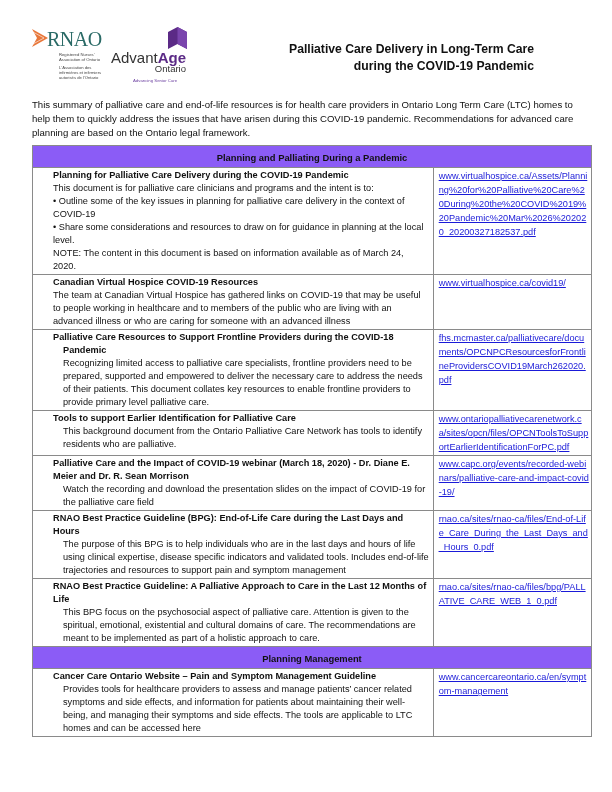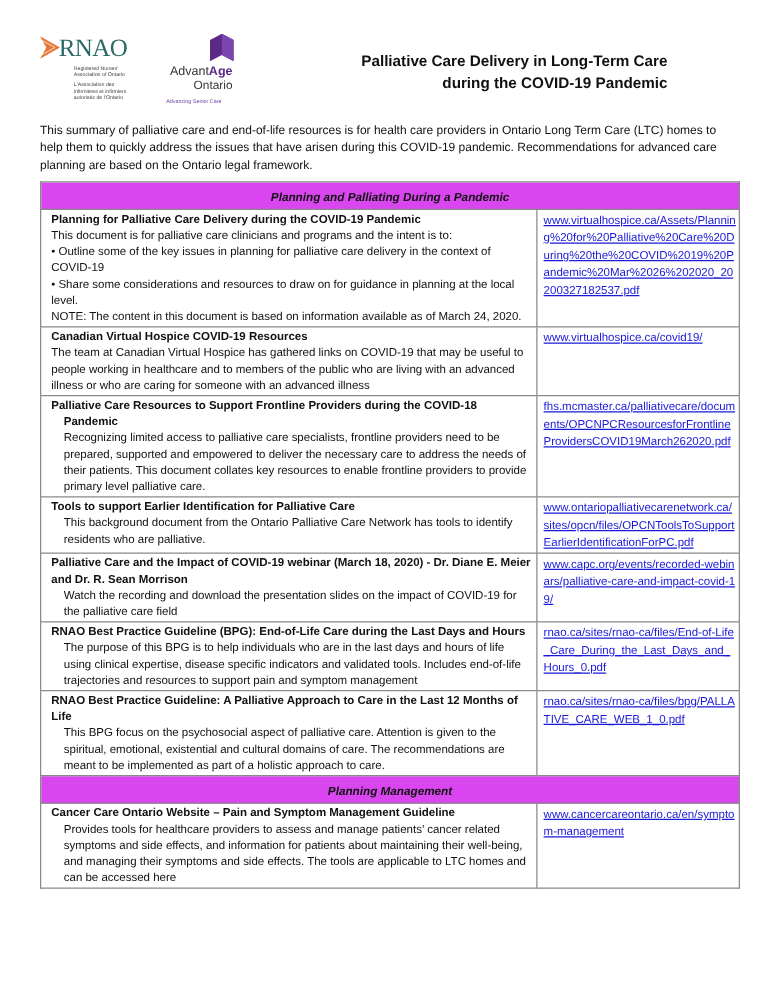--- a/index.html
+++ b/index.html
@@ -10,34 +10,34 @@
   
   .rnao-logo { position: absolute; left: 32px; top: 28px; width: 80px; height: 56px; }
   .rnao-mark { position: absolute; left: 0; top: 1px; }
   .rnao-word { position: absolute; left: 15px; top: 0px; font-family: "Liberation Serif", serif;
                font-size: 20px; color: #2a6a66; letter-spacing: -0.5px; line-height: 22px; }
   .rnao-sub { position: absolute; left: 27px; top: 24px; font-size: 4.2px; line-height: 5px; color: #444; white-space: nowrap; }
   .rnao-sub2 { position: absolute; left: 27px; top: 37px; font-size: 4.2px; line-height: 5px; color: #444; white-space: nowrap; }
 
   .aa-logo { position: absolute; left: 128px; top: 26px; width: 70px; height: 60px; }
   .aa-mark { position: absolute; left: 40px; top: 1px; }
-  .aa-word { position: absolute; right: 12px; top: 27px; font-size: 10px; line-height: 10px; color: #333; text-align: right; white-space: nowrap; }
+  .aa-word { position: absolute; right: 12px; top: 27px; font-size: 15px; line-height: 10px; color: #333; text-align: right; white-space: nowrap; }
   .aa-word b { color: #5b2a86; font-weight: bold; }
   .aa-word2 { position: absolute; right: 12px; top: 38px; font-size: 9.5px; line-height: 10px; color: #333; }
   .aa-tag { position: absolute; left: 5px; top: 52px; font-size: 4.3px; color: #6b3fa0; white-space: nowrap; }
 
   .doc-title { position: absolute; right: 34px; top: 41px; width: 300px; text-align: right;
                font-weight: bold; font-size: 12.2px; line-height: 17px; color: #111; }
 
   .intro { position: absolute; left: 32px; top: 98px; width: 550px; font-size: 9.6px; line-height: 14px; color: #111; }
 
   
   .res-table { position: absolute; left: 32px; top: 145px; width: 560px; border-collapse: collapse; font-size: 9.2px; line-height: 13px; }
-  .res-table td { border: 1px solid #8a8a8a; vertical-align: top; padding: 1px 4px 1px 8px; }
-  .res-table td.sec { background: #d946ef; text-align: center; font-weight: bold; padding: 5px 4px 3px; font-size: 9.4px; font-style: italic; }
+  .res-table td { border: 1px solid #8a8a8a; vertical-align: top; padding: 1px 4px 1px 20px; }
+  .res-table td.sec { background: #8b5cf6; text-align: center; font-weight: bold; padding: 5px 4px 3px; font-size: 9.4px; }
   .res-table td.desc { width: 388px; }
   .res-table td.link { width: 156px; padding-left: 5px; padding-right: 2px; }
   .res-title { font-weight: bold; display: block; }
   .res-title.cont { padding-left: 10px; }
   .res-body { display: block; }
   .res-body.ind { padding-left: 10px; }
   .bullet { display: block; }
   a.url { color: #1a1ad8; text-decoration: underline; word-break: break-all; font-size: 9.2px; line-height: 14px; display: block; }
 </style>
 </head>

